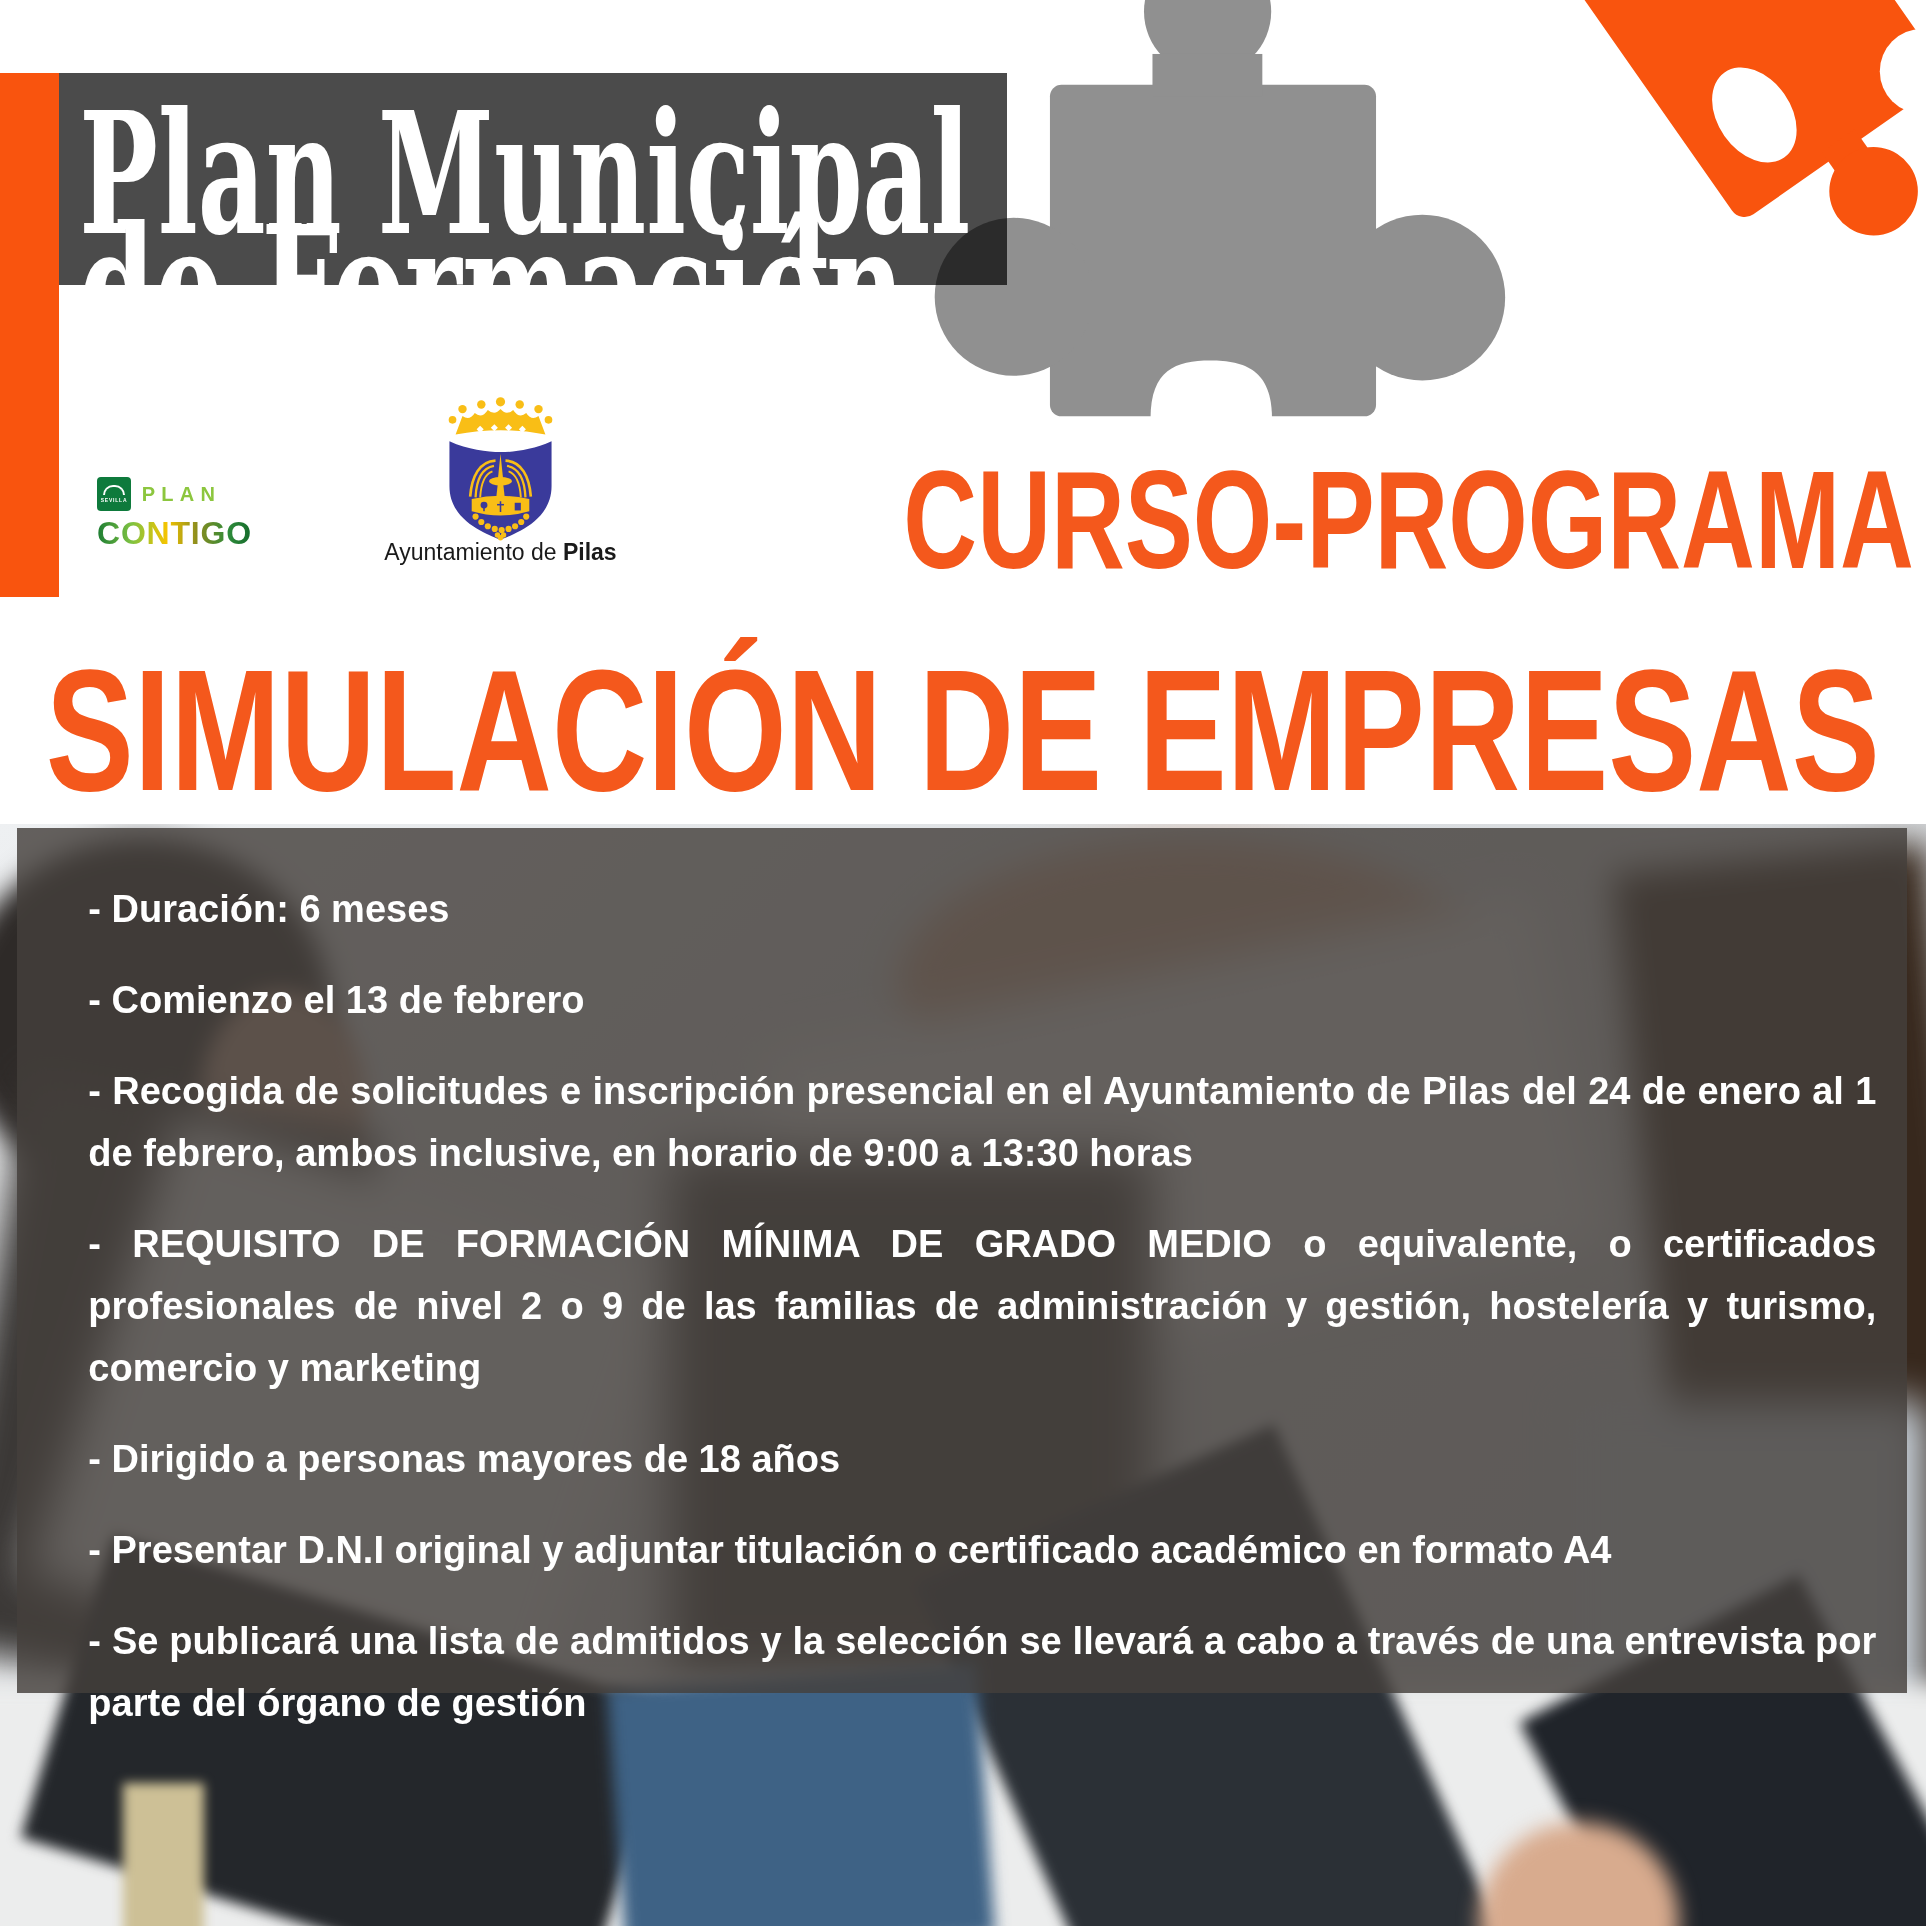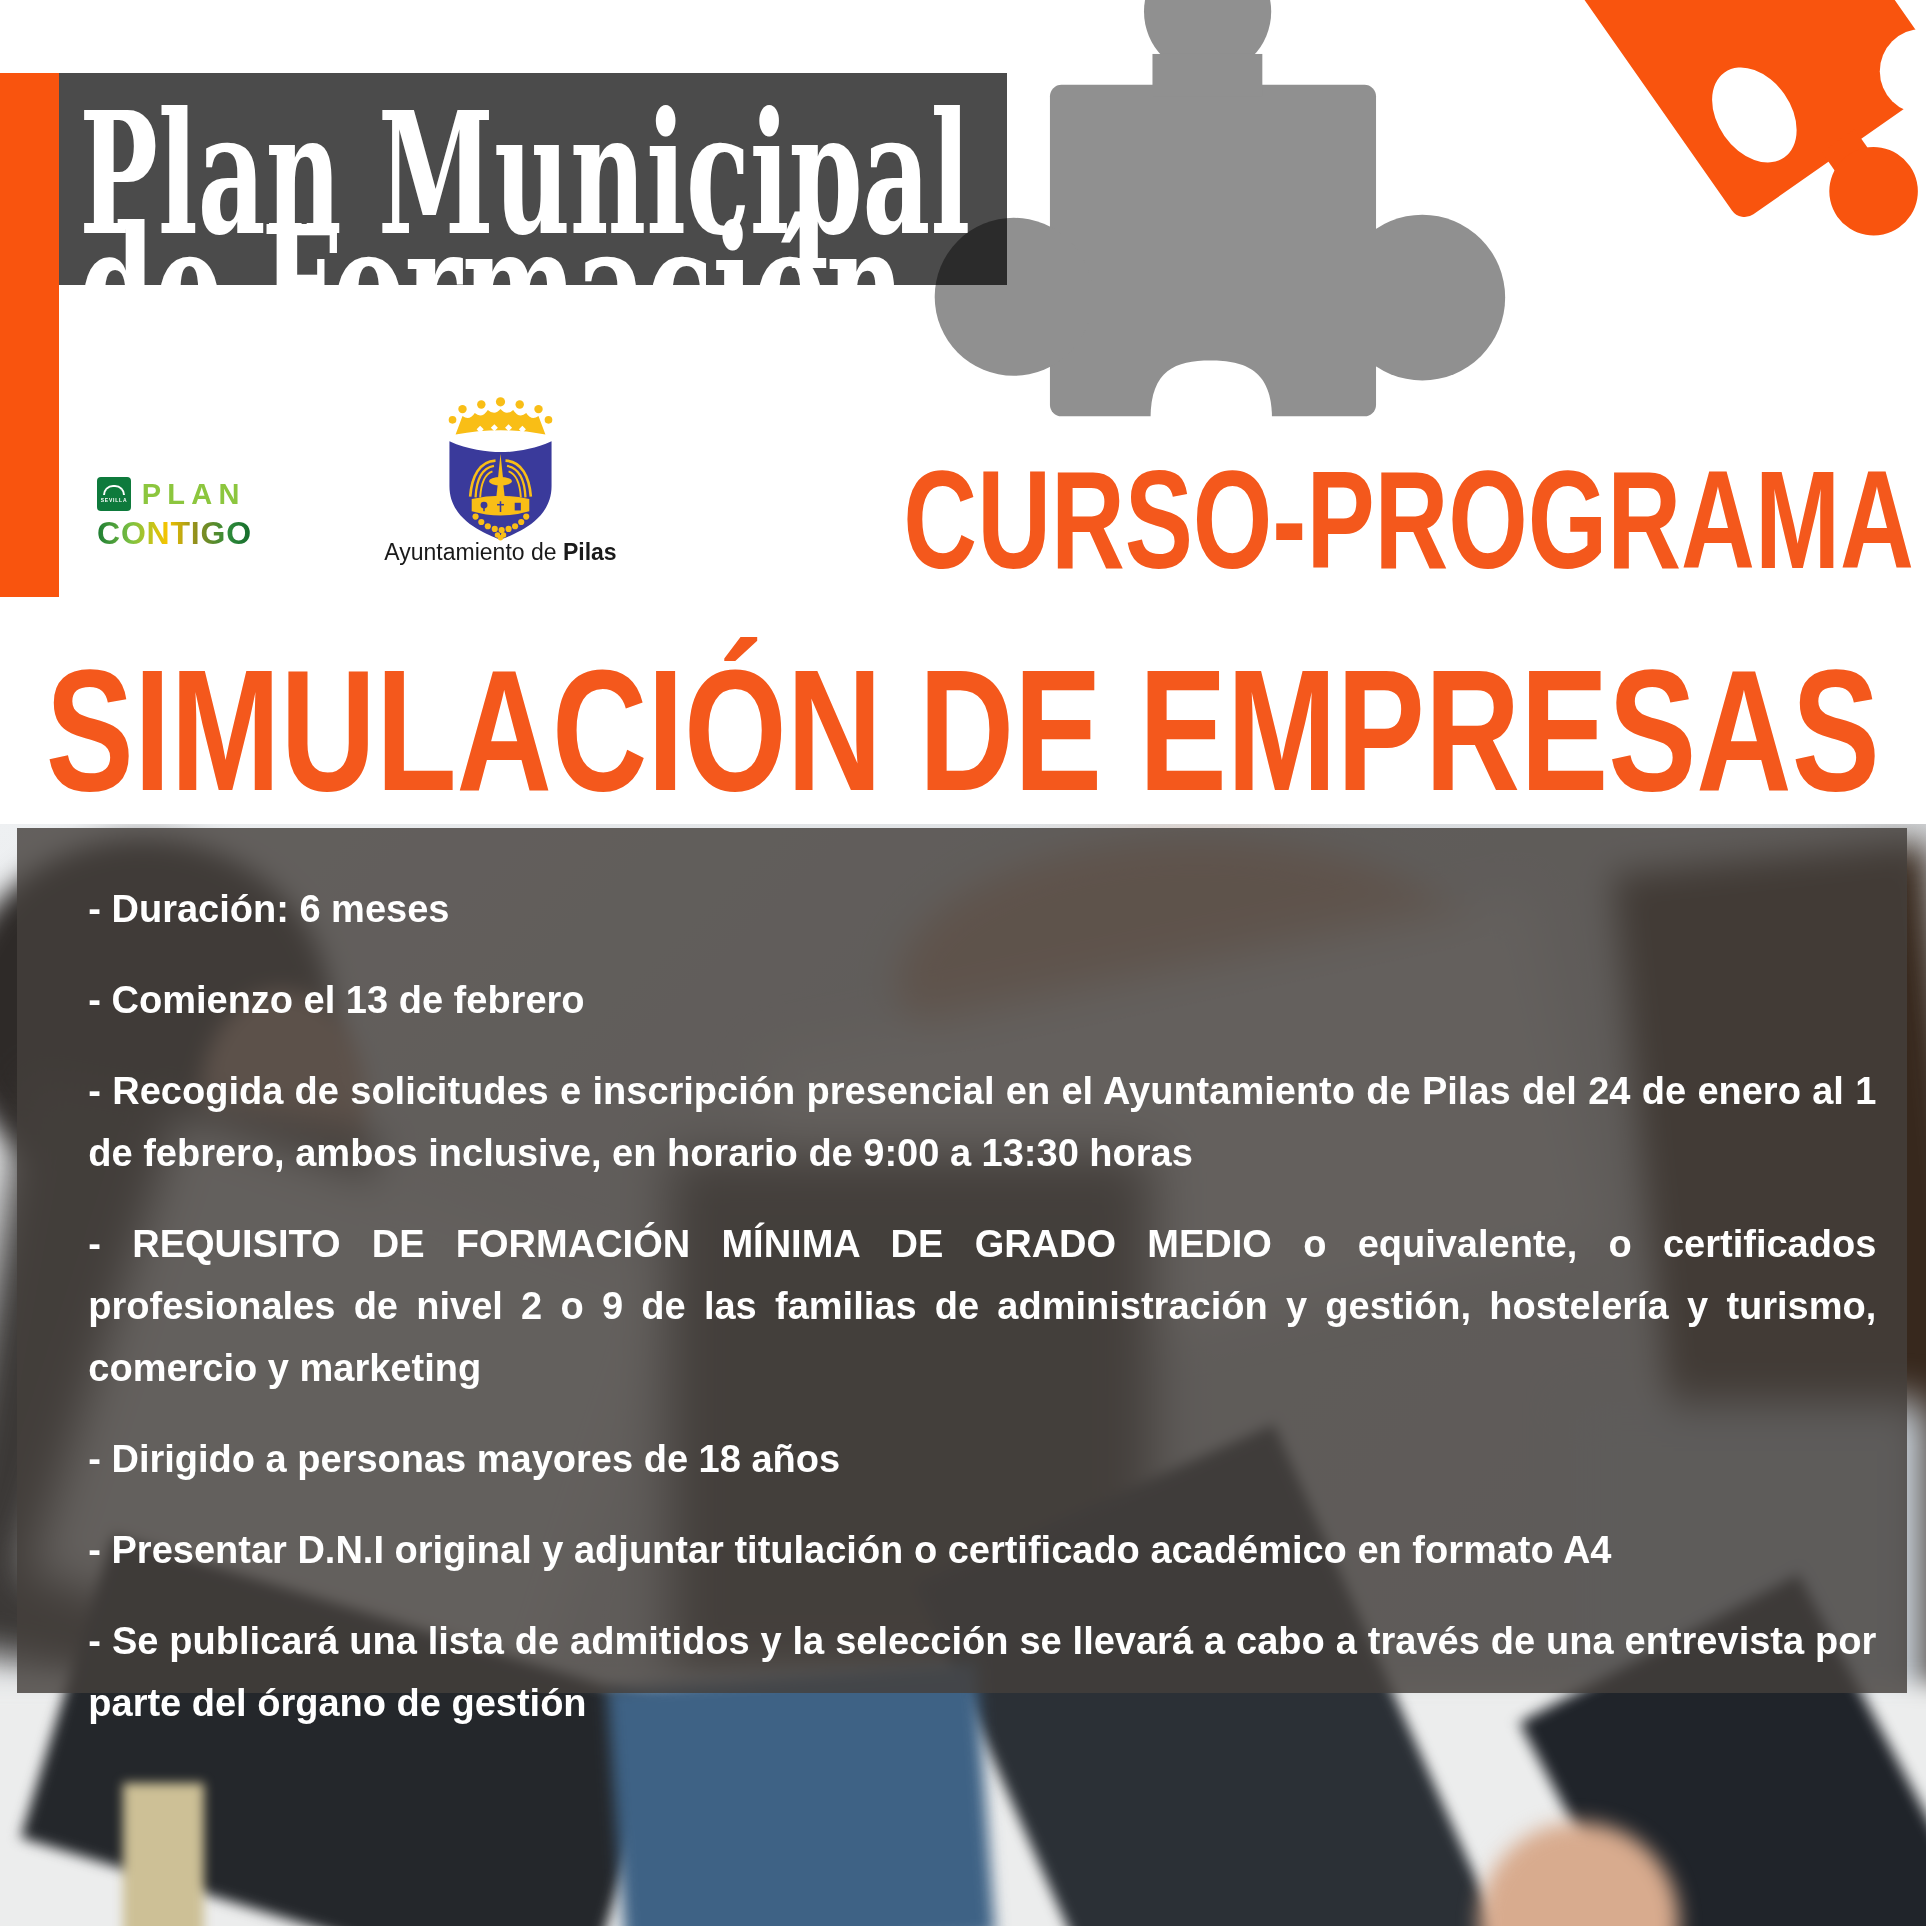--- a/index.html
+++ b/index.html
@@ -53,21 +53,21 @@
     border: 2.7px solid #ffffff; border-bottom: none;
     border-radius: 11.6px 11.6px 0 0;
     display: block;
   }
   .seal-text {
     color: #ffffff; font-size: 5px; font-weight: bold;
     letter-spacing: 0.8px; margin-top: 1.5px;
   }
   .pc-plan {
     margin-left: 10.8px;
-    font-size: 29px; font-weight: bold; letter-spacing: 6.2px;
+    font-size: 20px; font-weight: bold; letter-spacing: 6.2px;
     color: #8CC63E;
   }
   .pc-contigo {
     margin-top: 3.9px;
     font-size: 32px; font-weight: bold; letter-spacing: 0.8px;
     background: linear-gradient(90deg, #1C7C33 0%, #7DC242 22%, #F5C400 45%, #8A8C1F 65%, #2E8B3A 85%, #14692B 100%);
     -webkit-background-clip: text; background-clip: text;
     color: transparent;
   }
 

